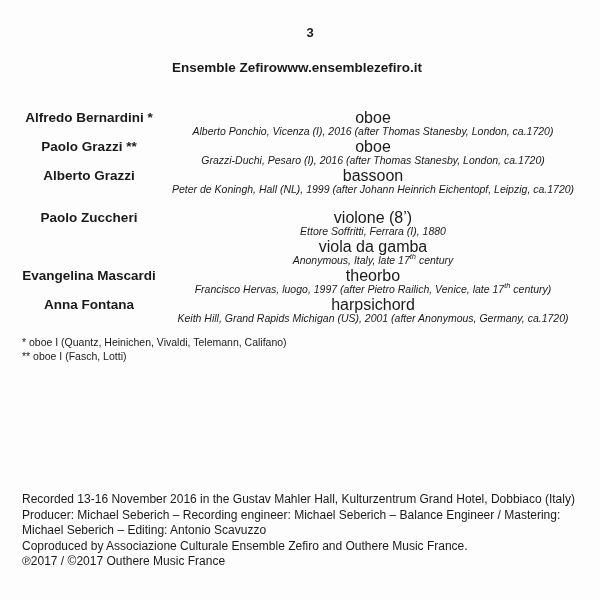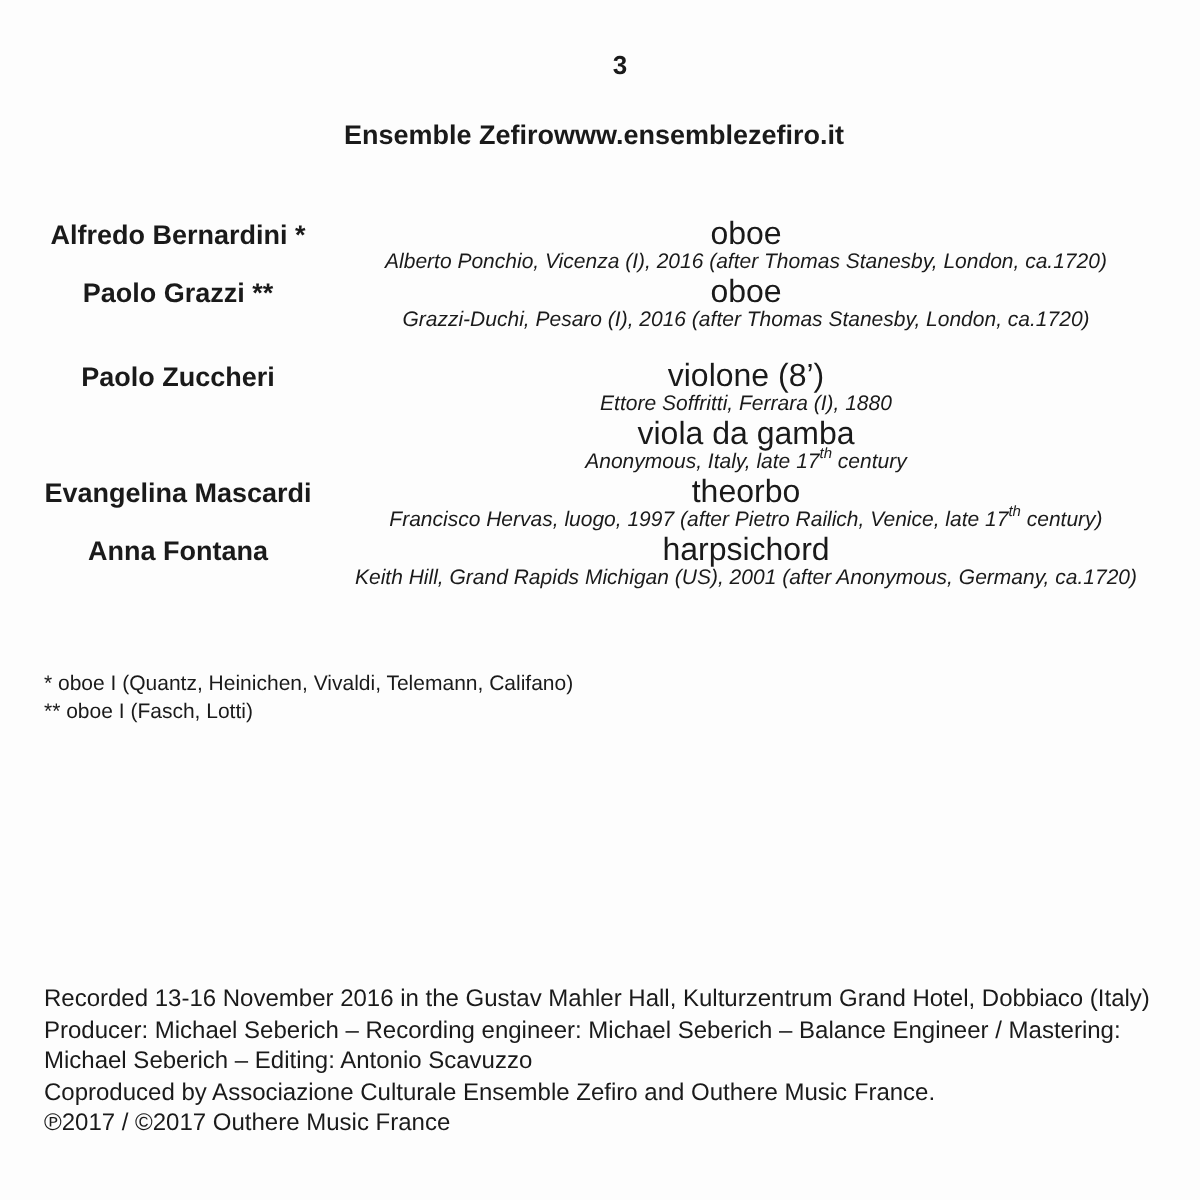--- a/index.html
+++ b/index.html
@@ -117,20 +117,27 @@
     </div>
 
     <div class="entry">
       <div class="name">Paolo Grazzi **</div>
       <div class="inst-block">
         <div class="instrument">oboe</div>
         <div class="detail"><span class="d-pre">Grazzi-Duchi, Pesaro (I), 2016 (after Thomas Stanesby, London, ca.1720)</span><span class="d-post"></span></div>
       </div>
     </div>
 
+    <div class="entry">
+      <div class="name">Alberto Grazzi</div>
+      <div class="inst-block">
+        <div class="instrument">bassoon</div>
+        <div class="detail"><span class="d-pre">Peter de Koningh, Hall (NL), 1999 (after Johann Heinrich Eichentopf, Leipzig, ca.1720)</span><span class="d-post"></span></div>
+      </div>
+    </div>
 
     <div class="entry extra-gap">
       <div class="name">Paolo Zuccheri</div>
       <div class="inst-block">
         <div class="instrument">violone (8’)</div>
         <div class="detail"><span class="d-pre">Ettore Soffritti, Ferrara (I), 1880</span><span class="d-post"></span></div>
       </div>
     </div>
 
     <div class="entry">

